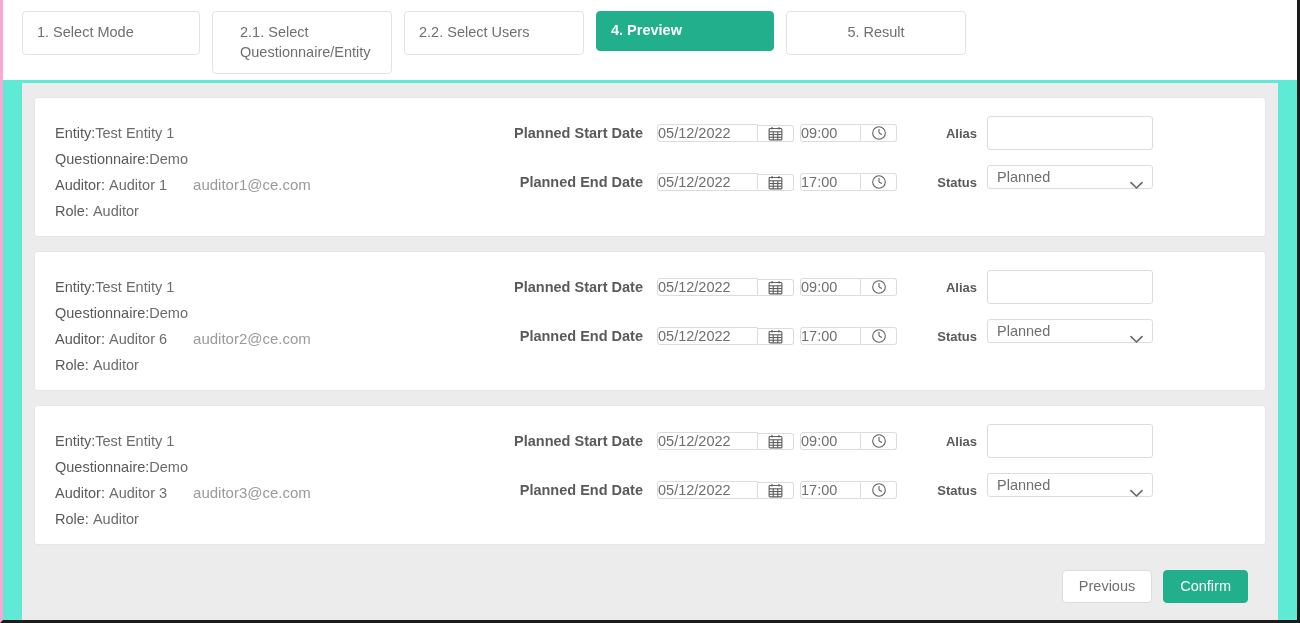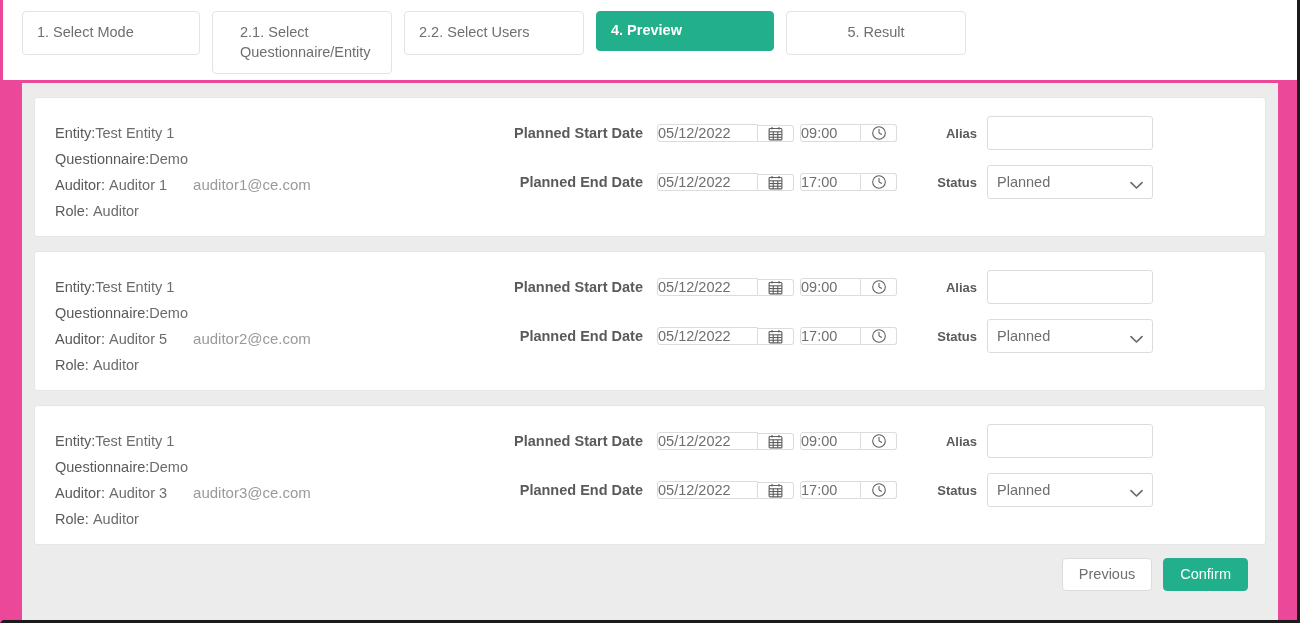--- a/index.html
+++ b/index.html
@@ -7,22 +7,22 @@
   html, body {
     margin: 0; padding: 0;
     width: 1300px; height: 623px;
     background: #ffffff;
     font-family: "Liberation Sans", sans-serif;
     overflow: hidden;
   }
   .page {
     position: relative;
     width: 1300px; height: 623px;
-    background: #ec4899;
-    border-left: 3px solid #ec4899;
+    background: #5eead4;
+    border-left: 3px solid #f9a8d4;
     border-right: 3px solid #1b1b1b;
     border-bottom: 3px solid #1b1b1b;
     overflow: hidden;
   }
 
   
   .steps {
     display: flex;
     align-items: flex-start;
     gap: 12px;
@@ -187,21 +187,21 @@
     padding: 0 10px;
     font-family: "Liberation Sans", sans-serif;
   }
   .select-wrap {
     position: relative;
     width: 166px;
     height: 34px;
   }
   .status-select {
     width: 166px;
-    height: 34px;
+    height: 24px;
     border: 1px solid #dcdcdc;
     border-radius: 3px;
     background: #ffffff;
     font-size: 14.5px;
     color: #6f6f6f;
     padding: 0 26px 0 9px;
     font-family: "Liberation Sans", sans-serif;
     -webkit-appearance: none;
     -moz-appearance: none;
     appearance: none;
@@ -212,21 +212,21 @@
     top: 11px;
     pointer-events: none;
     color: #6b6b6b;
   }
 
   
   .footer {
     position: absolute;
     left: 12px;
     right: 12px;
-    bottom: 12px;
+    bottom: 0;
     height: 68px;
     display: flex;
     align-items: center;
     justify-content: flex-end;
     padding-right: 18px;
     gap: 0;
   }
   .btn {
     font-size: 14.5px;
     font-family: "Liberation Sans", sans-serif;
@@ -376,21 +376,21 @@
     <div class="card">
       <div class="card-inner">
         <div class="info">
           <div class="info-row">
             <b>Entity:</b><span>Test Entity 1</span>
           </div>
           <div class="info-row">
             <b>Questionnaire:</b><span>Demo</span>
           </div>
           <div class="info-row">
-            <b>Auditor:</b>&nbsp;<span>Auditor 5</span><span class="email">auditor2@ce.com</span>
+            <b>Auditor:</b>&nbsp;<span>Auditor 6</span><span class="email">auditor2@ce.com</span>
           </div>
           <div class="info-row">
             <b>Role:</b>&nbsp;<span>Auditor</span>
           </div>
         </div>
 
         <div class="dates">
           <div class="date-row">
             <div class="date-label">Planned Start Date</div>
             <div class="grp">

